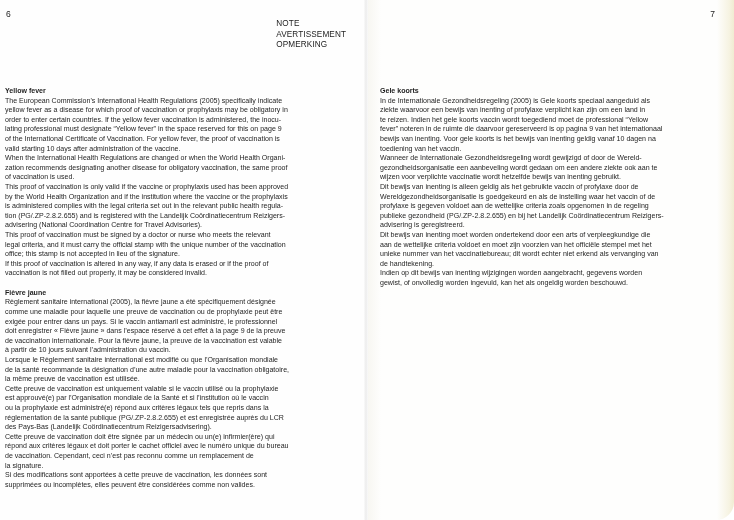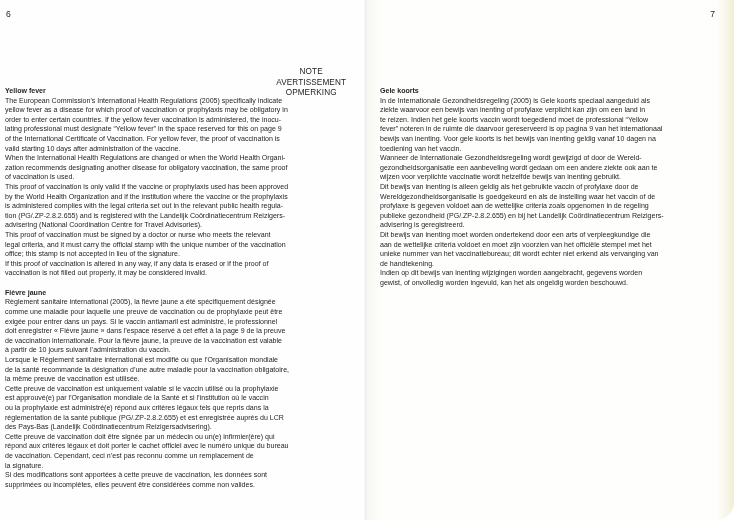--- a/index.html
+++ b/index.html
@@ -22,22 +22,22 @@
   .spine {
     position: absolute; left: 364px; top: 0; width: 4px; height: 520px;
     background: linear-gradient(to right, #fafafa, #ececec, #fafafa);
   }
   .page-num {
     position: absolute; top: 9px; font-size: 8.5px; color: #222;
   }
   .page-left .page-num { left: 6px; }
   .page-right .page-num { left: 715px; left: auto; right: 19px; }
   .note-header {
-    position: absolute; right: 21px; top: 19px; text-align: center;
-    font-size: 8.2px; line-height: 10.6px; color: #222; letter-spacing: 0.1px; margin-top: 48px;
+    position: absolute; right: 21px; top: 19px; text-align: left;
+    font-size: 8.2px; line-height: 10.6px; color: #222; letter-spacing: 0.1px;
   }
   .content {
     position: absolute; font-size: 7.05px; line-height: 9.6px; color: #1e1e1e;
   }
   .page-left .content { left: 5px; top: 86px; width: 352px; }
   .page-right .content { left: 13px; top: 86px; width: 350px; }
   .section-title { font-weight: bold; display: block; }
   .line { display: block; white-space: nowrap; }
   .gap { display: block; height: 10px; }
 </style>

